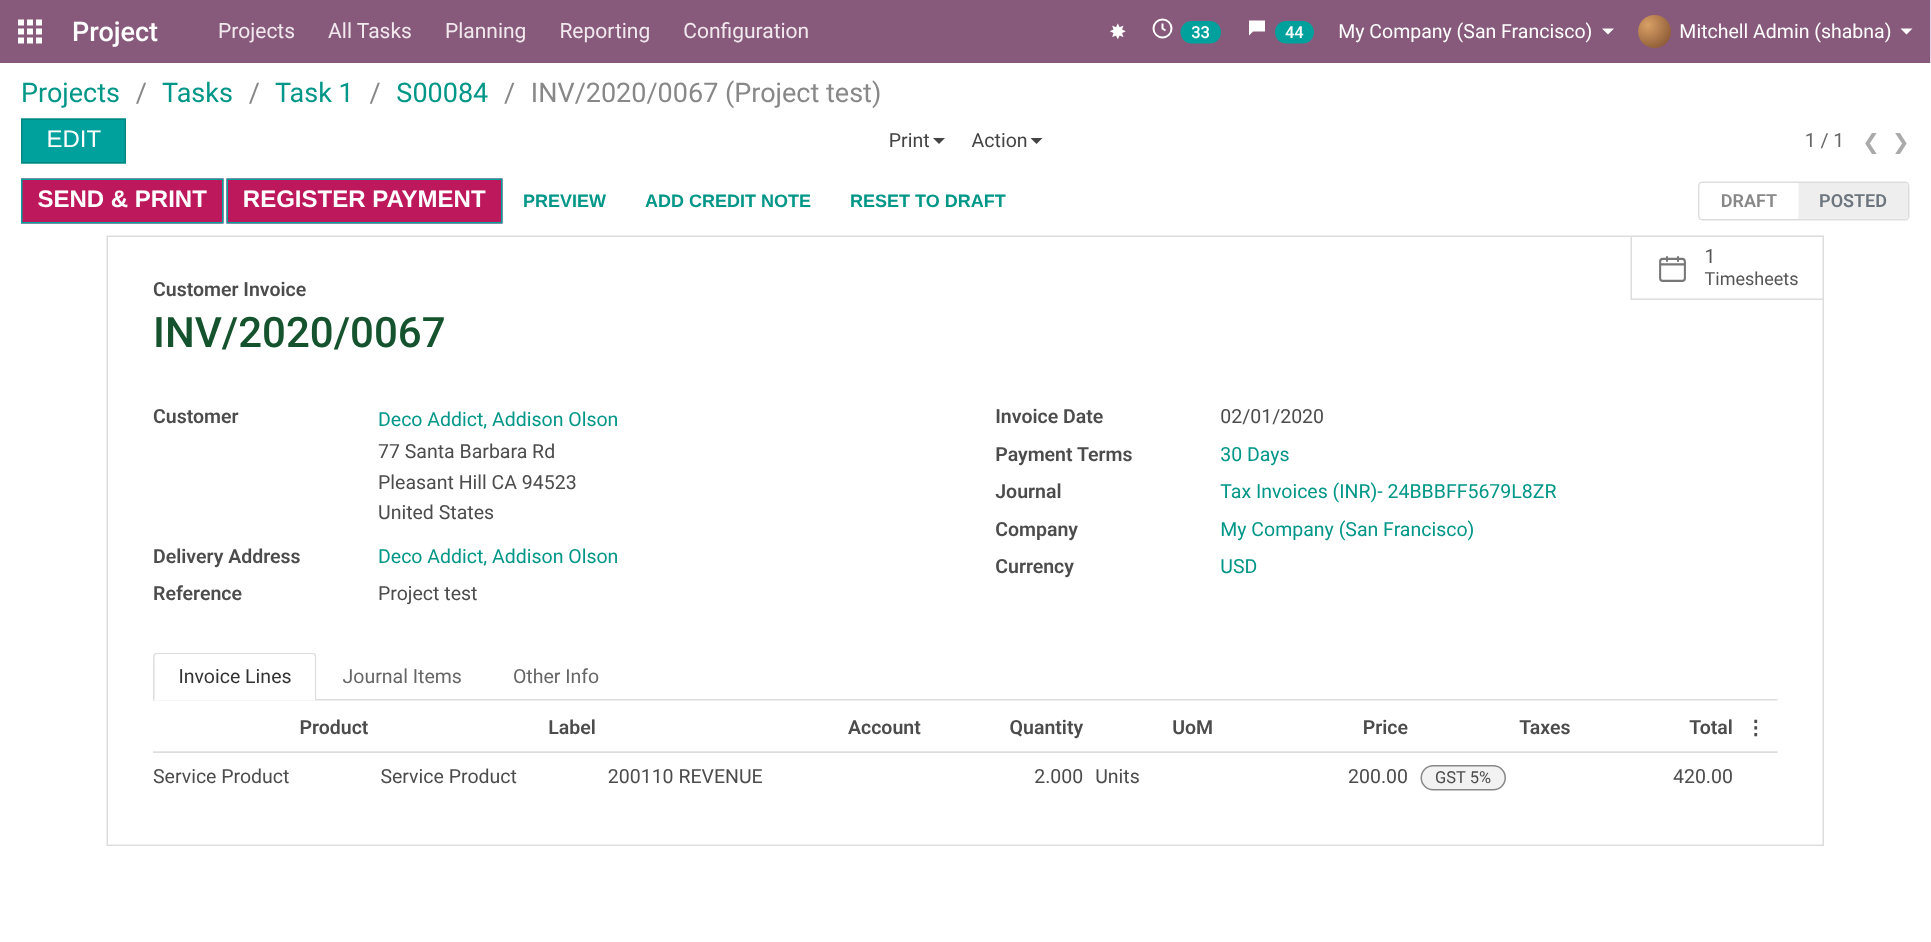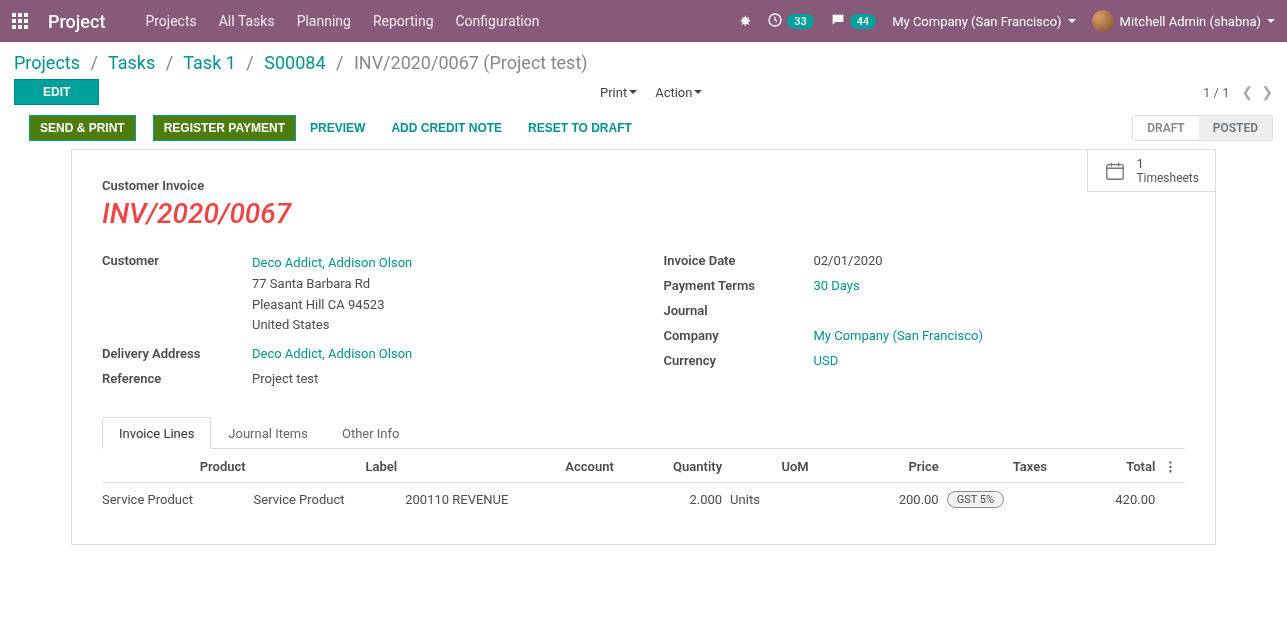--- a/index.html
+++ b/index.html
@@ -71,23 +71,23 @@
   
   .controlrow {
     display: flex;
     align-items: center;
     padding: 6px 14px 10px 14px;
   }
   .btn-teal {
     background: #00A09D;
     color: #fff;
     border: 1px solid #008784;
-    padding: 5px 28px;
-    font-size: 12px;
-    font-weight: 700;
+    padding: 5px 16px;
+    font-size: 16px;
+    font-weight: 400;
     cursor: pointer;
   }
   .center-controls {
     flex: 1;
     display: flex;
     justify-content: center;
     gap: 18px;
     color: #444;
   }
   .dropdown-txt { display: inline-flex; align-items: center; gap: 2px; cursor: pointer; font-size: 13px; text-align: right; }
@@ -102,28 +102,27 @@
   .pager .arrows span { cursor: pointer; font-size: 14px; }
 
   
   .actionbar {
     padding: 0 14px 8px 14px;
     display: flex;
     align-items: center;
   }
   .actionbar .left { display: flex; gap: 2px; align-items: center; flex-wrap: wrap; }
   .actionbar .btn-solid {
-    background: #4d7c0f;
+    background: #be185d;
     color: #fff;
     border: 1px solid #00A09D;
     padding: 5px 10px;
     font-weight: 600;
-    font-size: 12px;
-    cursor: pointer;
-    margin-left: 15px;
+    font-size: 16px;
+    cursor: pointer;
   }
   .actionbar .btn-link {
     background: transparent;
     color: #009688;
     border: none;
     padding: 5px 12px;
     font-weight: 600;
     font-size: 12px;
     cursor: pointer;
   }
@@ -170,21 +169,21 @@
     background: #fff;
     cursor: pointer;
   }
   .stat-btn .count { font-size: 13px; color: #555; }
   .stat-btn .lbl { font-size: 12px; color: #555; }
   .stat-btn svg { color: #777; }
 
   .panel-inner { padding: 28px 30px; }
 
   .kicker { font-size: 13px; color: #4c4c4c; font-weight: 600; margin-bottom: 4px; }
-  .h1 { font-size: 28px; font-weight: 500; color: #ef4444; margin-bottom: 18px; font-style: italic; }
+  .h1 { font-size: 28px; font-weight: 500; color: #14532d; margin-bottom: 28px; }
 
   .two-col {
     display: flex;
     gap: 40px;
     justify-content: center;
   }
   .col { flex: 1; }
   .field-row {
     display: flex;
     padding: 5px 0;
@@ -392,20 +391,21 @@
         <div class="field-row">
           <div class="label">Invoice Date</div>
           <div class="value">02/01/2020</div>
         </div>
         <div class="field-row">
           <div class="label">Payment Terms</div>
           <div class="value link">30 Days</div>
         </div>
         <div class="field-row">
           <div class="label">Journal</div>
+          <div class="value link">Tax Invoices (INR)- 24BBBFF5679L8ZR</div>
         </div>
         <div class="field-row">
           <div class="label">Company</div>
           <div class="value link">My Company (San Francisco)</div>
         </div>
         <div class="field-row">
           <div class="label">Currency</div>
           <div class="value link">USD</div>
         </div>
       </div>

